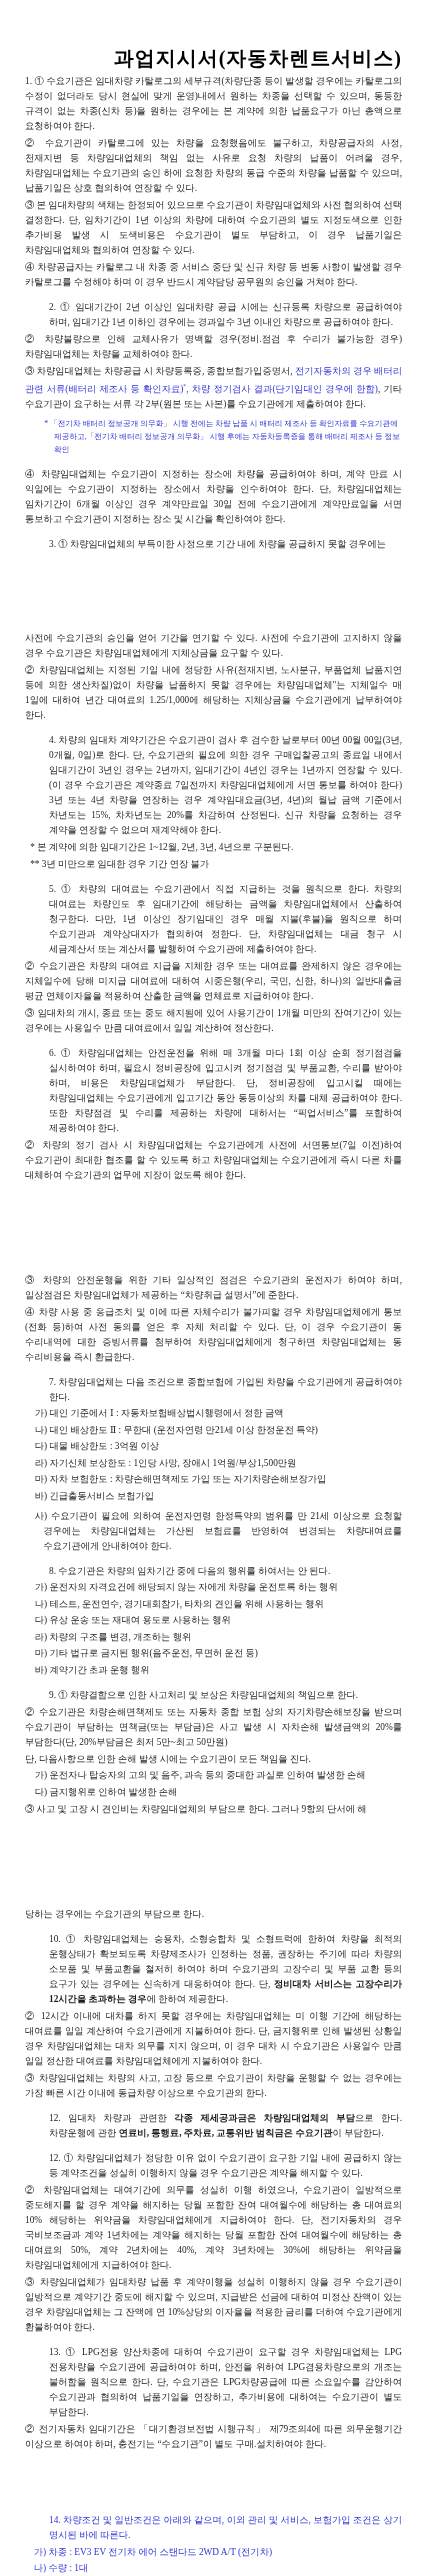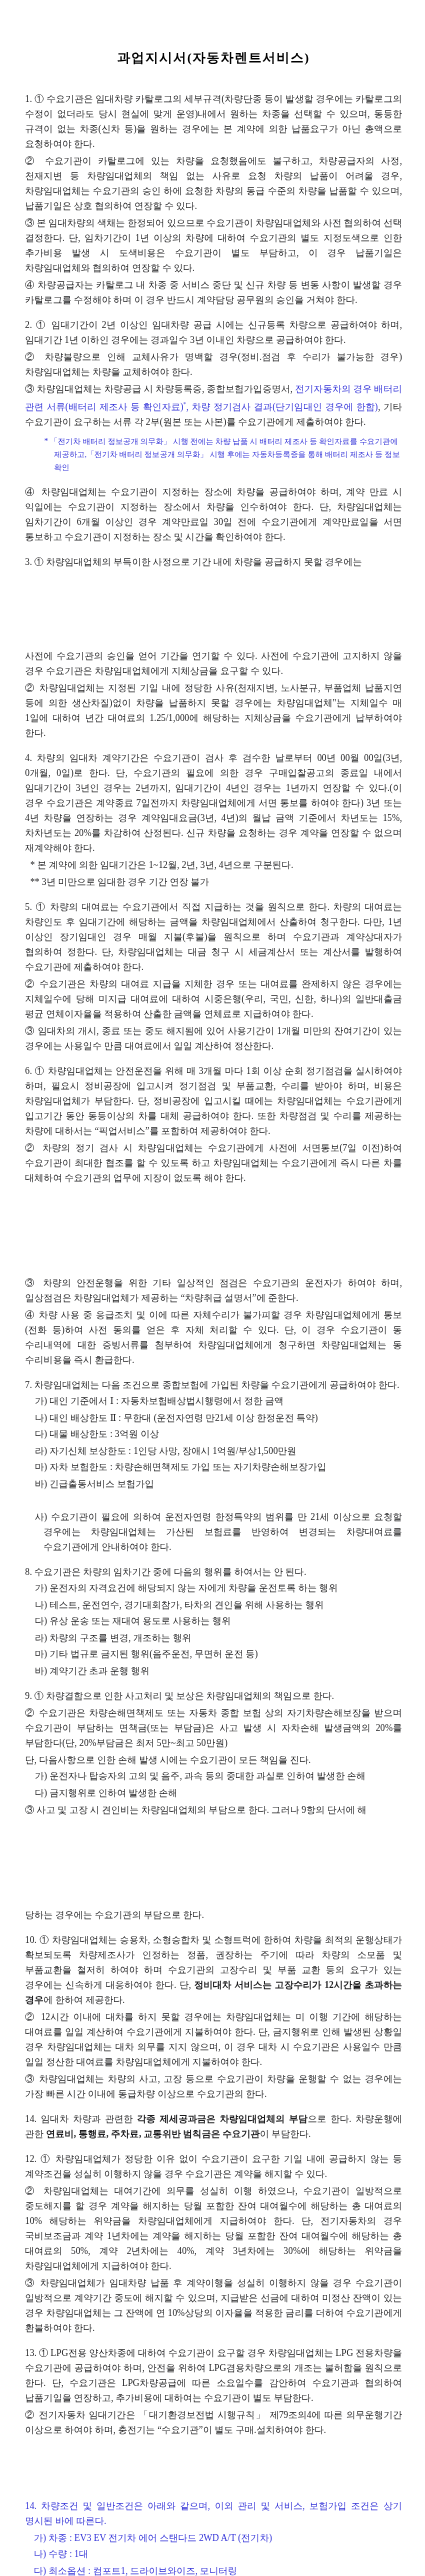--- a/index.html
+++ b/index.html
@@ -13,37 +13,37 @@
     box-sizing:border-box;
     background:#ffffff;
     padding:48px 24px 0 25px;
     font-family:"Liberation Serif","DejaVu Serif",serif;
     color:var(--ink);
     font-size:9.3px;
     line-height:15px;
     overflow:hidden;
   }
   .title{
-    font-size:13px;
+    font-size:20px;
     line-height:20.6px;
     font-weight:bold;
-    text-align:center;
+    text-align:right;
     letter-spacing:1px;
-    margin:0 0 23px 0;
+    margin:0 0 5px 0;
     color:#000;
   }
   .p{
     margin:2.1px 0 0 0;
     text-align:justify;
     word-break:keep-all;
   }
-  .sec{margin-top:9.8px;}
+  .sec{margin-top:9.8px;margin-left:24px;}
   .gap-md{margin-top:11px;}
   .li{padding-left:9.8px;margin-top:1.5px;}
-  .li-hang{padding-left:18.5px;text-indent:-8.8px;margin-top:18px;}
+  .li-hang{padding-left:18.5px;text-indent:-8.8px;margin-top:5px;}
   .li14{text-indent:8.8px;margin-top:1.5px;}
   .star{padding-left:5.2px;}
   .note-sm{
     font-size:7.7px;
     line-height:13px;
     padding-left:29px;
     text-indent:-9.8px;
     margin-top:5.2px;
     color:var(--blue);
   }
@@ -114,21 +114,21 @@
   <p class="p li">가) 운전자나 탑승자의 고의 및 음주, 과속 등의 중대한 과실로 인하여 발생한 손해</p>
   <p class="p li">다) 금지행위로 인하여 발생한 손해</p>
   <p class="p">③ 사고 및 고장 시 견인비는 차량임대업체의 부담으로 한다. 그러나 9항의 단서에 해</p>
   <div class="spacer-xl"></div>
   <p class="p">당하는 경우에는 수요기관의 부담으로 한다.</p>
 
   <p class="p sec"><span>10. ① 차량임대업체는 승용차, 소형승합차 및 소형트럭에 한하여 차량을 최적의 운행상태가 확보되도록 차량제조사가 인정하는 정품, 권장하는 주기에 따라 차량의 소모품 및 부품교환을 철저히 하여야 하며 수요기관의 고장수리 및 부품 교환 등의 요구가 있는 경우에는 신속하게 대응하여야 한다. 단, </span><span class="bold">정비대차 서비스는 고장수리가 12시간을 초과하는 경우</span><span>에 한하여 제공한다.</span></p>
   <p class="p">② 12시간 이내에 대차를 하지 못할 경우에는 차량임대업체는 미 이행 기간에 해당하는 대여료를 일일 계산하여 수요기관에게 지불하여야 한다. 단, 금지행위로 인해 발생된 상황일 경우 차량임대업체는 대차 의무를 지지 않으며, 이 경우 대차 시 수요기관은 사용일수 만큼 일일 정산한 대여료를 차량임대업체에게 지불하여야 한다.</p>
   <p class="p">③ 차량임대업체는 차량의 사고, 고장 등으로 수요기관이 차량을 운행할 수 없는 경우에는 가장 빠른 시간 이내에 동급차량 이상으로 수요기관의 한다.</p>
 
-  <p class="p sec"><span>14. 임대차 차량과 관련한 </span><span class="bold">각종 제세공과금은 차량임대업체의 부담</span><span>으로 한다. 차량운행에 관한 </span><span class="bold">연료비, 통행료, 주차료, 교통위반 범칙금은 수요기관</span><span>이 부담한다.</span></p>
+  <p class="p sec"><span>12. 임대차 차량과 관련한 </span><span class="bold">각종 제세공과금은 차량임대업체의 부담</span><span>으로 한다. 차량운행에 관한 </span><span class="bold">연료비, 통행료, 주차료, 교통위반 범칙금은 수요기관</span><span>이 부담한다.</span></p>
 
   <p class="p sec">12. ① 차량임대업체가 정당한 이유 없이 수요기관이 요구한 기일 내에 공급하지 않는 등 계약조건을 성실히 이행하지 않을 경우 수요기관은 계약을 해지할 수 있다.</p>
   <p class="p">② 차량임대업체는 대여기간에 의무를 성실히 이행 하였으나, 수요기관이 일방적으로 중도해지를 할 경우 계약을 해지하는 당월 포함한 잔여 대여월수에 해당하는 총 대여료의 10% 해당하는 위약금을 차량임대업체에게 지급하여야 한다. 단, 전기자동차의 경우 국비보조금과 계약 1년차에는 계약을 해지하는 당월 포함한 잔여 대여월수에 해당하는 총 대여료의 50%, 계약 2년차에는 40%, 계약 3년차에는 30%에 해당하는 위약금을 차량임대업체에게 지급하여야 한다.</p>
   <p class="p">③ 차량임대업체가 임대차량 납품 후 계약이행을 성실히 이행하지 않을 경우 수요기관이 일방적으로 계약기간 중도에 해지할 수 있으며, 지급받은 선금에 대하여 미정산 잔액이 있는 경우 차량임대업체는 그 잔액에 연 10%상당의 이자율을 적용한 금리를 더하여 수요기관에게 환불하여야 한다.</p>
 
   <p class="p sec">13. ① LPG전용 양산차종에 대하여 수요기관이 요구할 경우 차량임대업체는 LPG 전용차량을 수요기관에 공급하여야 하며, 안전을 위하여 LPG겸용차량으로의 개조는 불허함을 원칙으로 한다. 단, 수요기관은 LPG차량공급에 따른 소요일수를 감안하여 수요기관과 협의하여 납품기일을 연장하고, 추가비용에 대하여는 수요기관이 별도 부담한다.</p>
   <p class="p">② 전기자동차 임대기간은 「대기환경보전법 시행규칙」 제79조의4에 따른 의무운행기간 이상으로 하여야 하며, 충전기는 “수요기관”이 별도 구매.설치하여야 한다.</p>
 
   <div class="spacer-md"></div>
 

